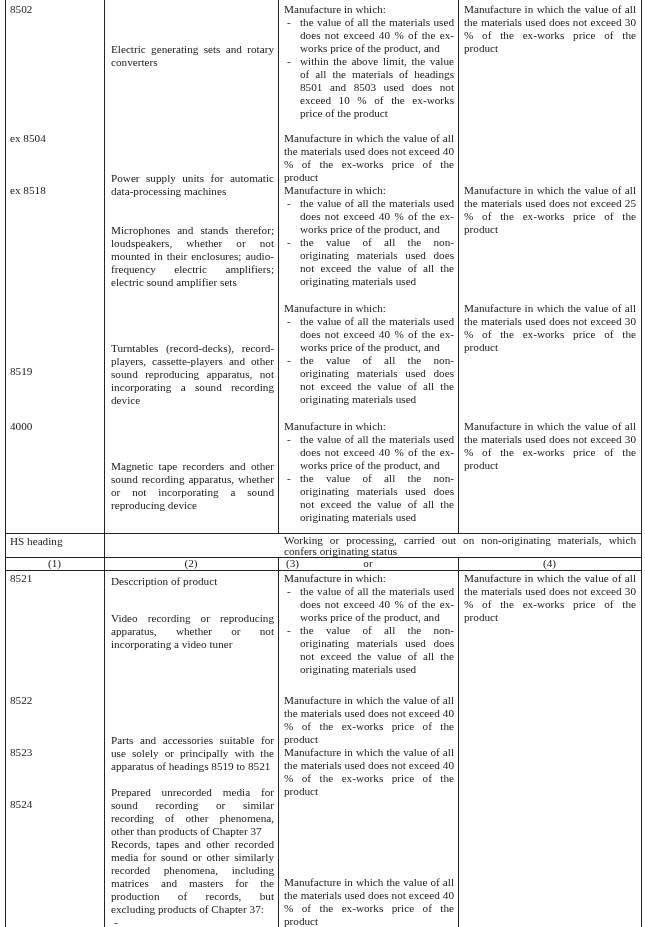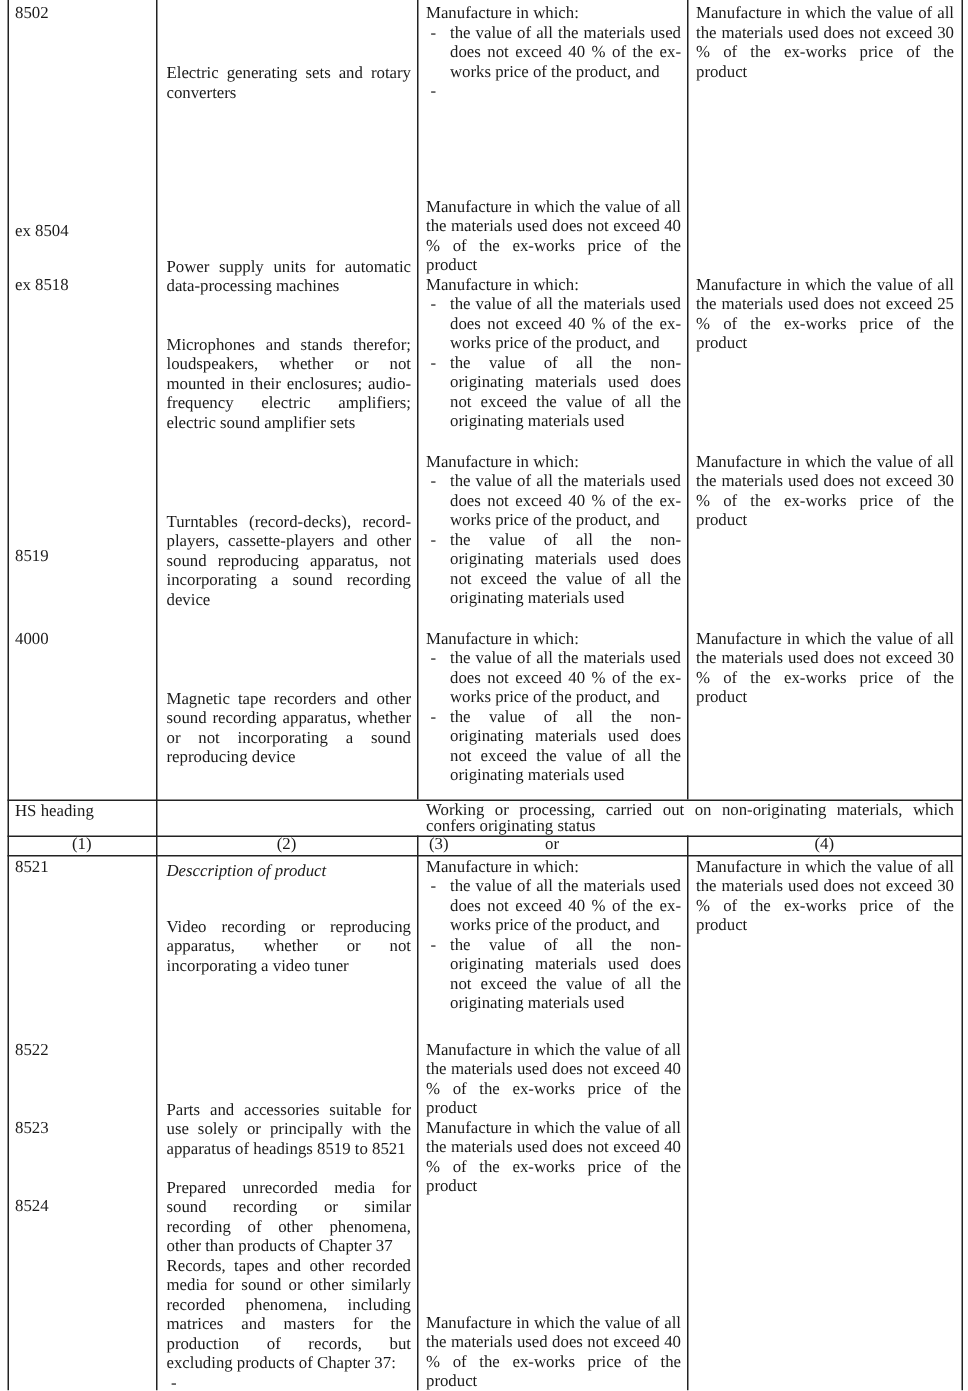--- a/index.html
+++ b/index.html
@@ -31,25 +31,25 @@
 
 <div class="hline" style="left:5px; top:533px; width:637px;"></div>
 <div class="hline" style="left:5px; top:557px; width:637px;"></div>
 <div class="hline" style="left:5px; top:570px; width:637px;"></div>
 
 <div class="cell c1" style="top:3px;">8502</div>
 <div class="cell c2 just" style="top:3px;">Electric generating sets and rotary converters</div>
 <div class="cell c3" style="top:3px;">
   <div>Manufacture in which:</div>
   <div class="bullet"><span class="dash">-</span><span>the value of all the materials used does not exceed 40 % of the ex-works price of the product, and</span></div>
-  <div class="bullet"><span class="dash">-</span></div>
+  <div class="bullet"><span class="dash">-</span><span>within the above limit, the value of all the materials of headings 8501 and 8503 used does not exceed 10 % of the ex-works price of the product</span></div>
 </div>
 <div class="cell c4 just" style="top:3px;">Manufacture in which the value of all the materials used does not exceed 30 % of the ex-works price of the product</div>
 
-<div class="cell c1" style="top:132px;margin-top:16px;">ex 8504</div>
+<div class="cell c1" style="top:132px;">ex 8504</div>
 <div class="cell c2 just" style="top:132px;">Power supply units for automatic data-processing machines</div>
 <div class="cell c3 just" style="top:132px;">Manufacture in which the value of all the materials used does not exceed 40 % of the ex-works price of the product</div>
 
 <div class="cell c1" style="top:184px;">ex 8518</div>
 <div class="cell c2 just" style="top:184px;">Microphones and stands therefor; loudspeakers, whether or not mounted in their enclosures; audio-frequency electric amplifiers; electric sound amplifier sets</div>
 <div class="cell c3" style="top:184px;">
   <div>Manufacture in which:</div>
   <div class="bullet"><span class="dash">-</span><span>the value of all the materials used does not exceed 40 % of the ex-works price of the product, and</span></div>
   <div class="bullet"><span class="dash">-</span><span>the value of all the non-originating materials used does not exceed the value of all the originating materials used</span></div>
 </div>
@@ -67,21 +67,21 @@
 <div class="cell c1" style="top:420px;">4000</div>
 <div class="cell c2 just" style="top:420px;">Magnetic tape recorders and other sound recording apparatus, whether or not incorporating a sound reproducing device</div>
 <div class="cell c3" style="top:420px;">
   <div>Manufacture in which:</div>
   <div class="bullet"><span class="dash">-</span><span>the value of all the materials used does not exceed 40 % of the ex-works price of the product, and</span></div>
   <div class="bullet"><span class="dash">-</span><span>the value of all the non-originating materials used does not exceed the value of all the originating materials used</span></div>
 </div>
 <div class="cell c4 just" style="top:420px;">Manufacture in which the value of all the materials used does not exceed 30 % of the ex-works price of the product</div>
 
 <div class="cell c1" style="top:535px;">HS heading</div>
-<div class="cell c2" style="top:535px;font-style:italic;">Desccription of product</div>
+<div class="cell c2" style="top:535px;">Desccription of product</div>
 <div class="cell just" style="top:535px; left:284px; width:352px; line-height:11px;">Working or processing, carried out on non-originating materials, which confers originating status</div>
 <div class="cell center" style="top:557px; left:5px; width:99px; line-height:13px;">(1)</div>
 <div class="cell center" style="top:557px; left:104px; width:174px; line-height:13px;">(2)</div>
 <div class="cell" style="top:557px; left:286px; width:30px; line-height:13px;">(3)</div>
 <div class="cell center" style="top:557px; left:278px; width:180px; line-height:13px;">or</div>
 <div class="cell center" style="top:557px; left:458px; width:183px; line-height:13px;">(4)</div>
 
 <div class="cell c1" style="top:572px;">8521</div>
 <div class="cell c2 just" style="top:572px;">Video recording or reproducing apparatus, whether or not incorporating a video tuner</div>
 <div class="cell c3" style="top:572px;">

